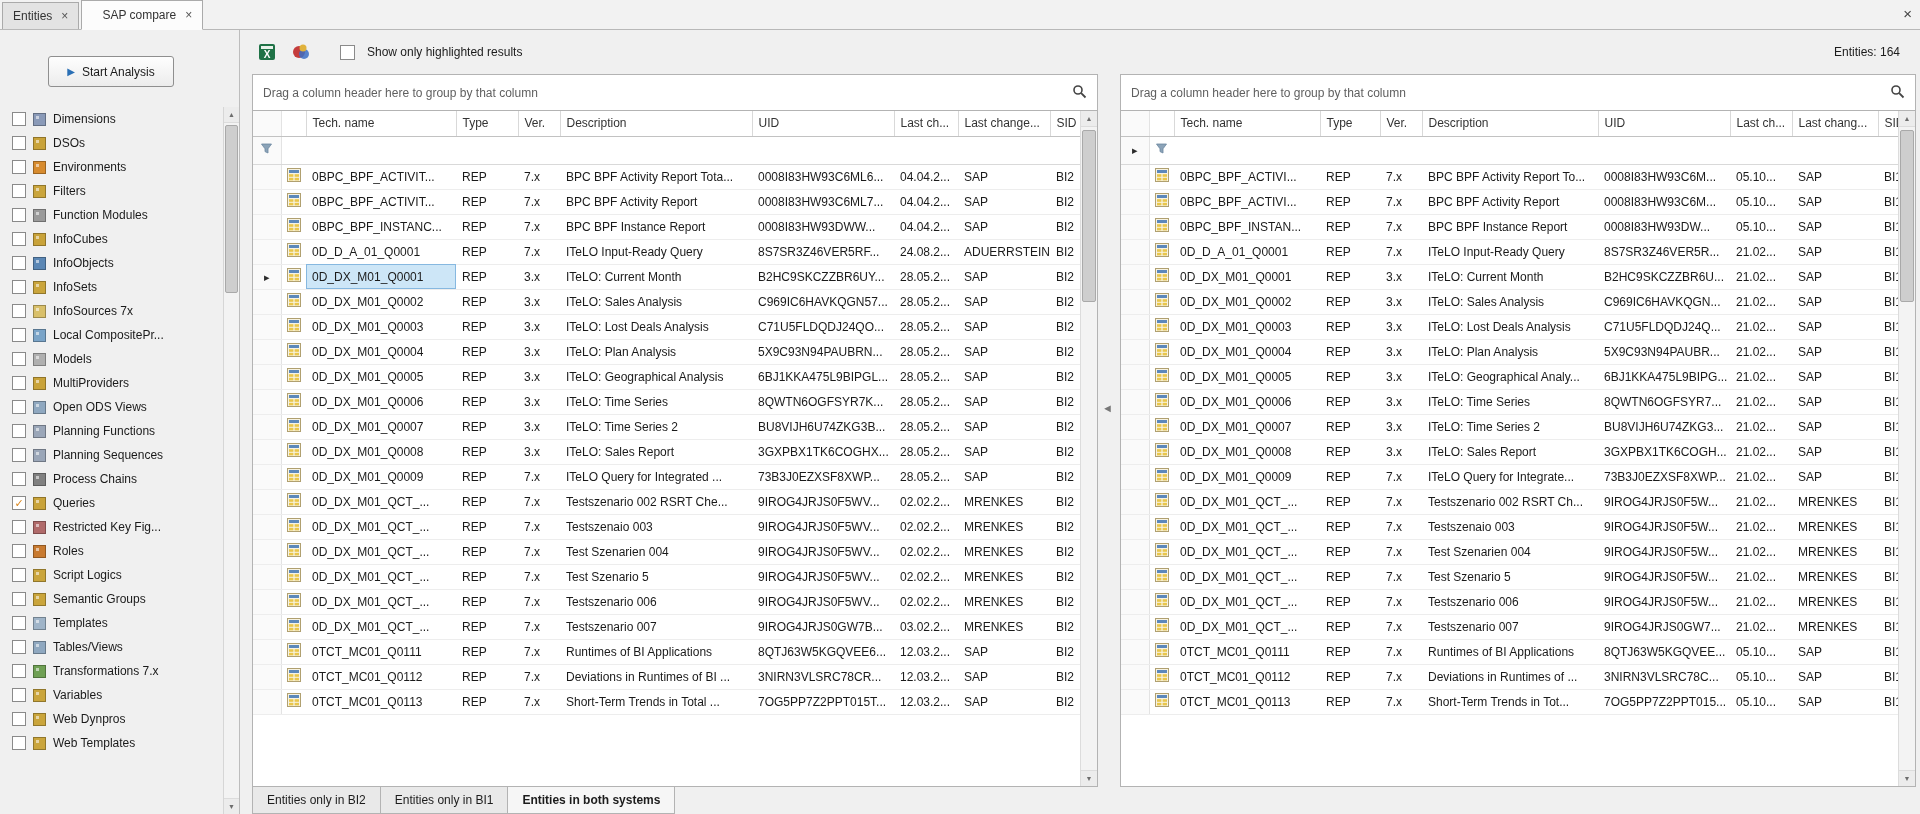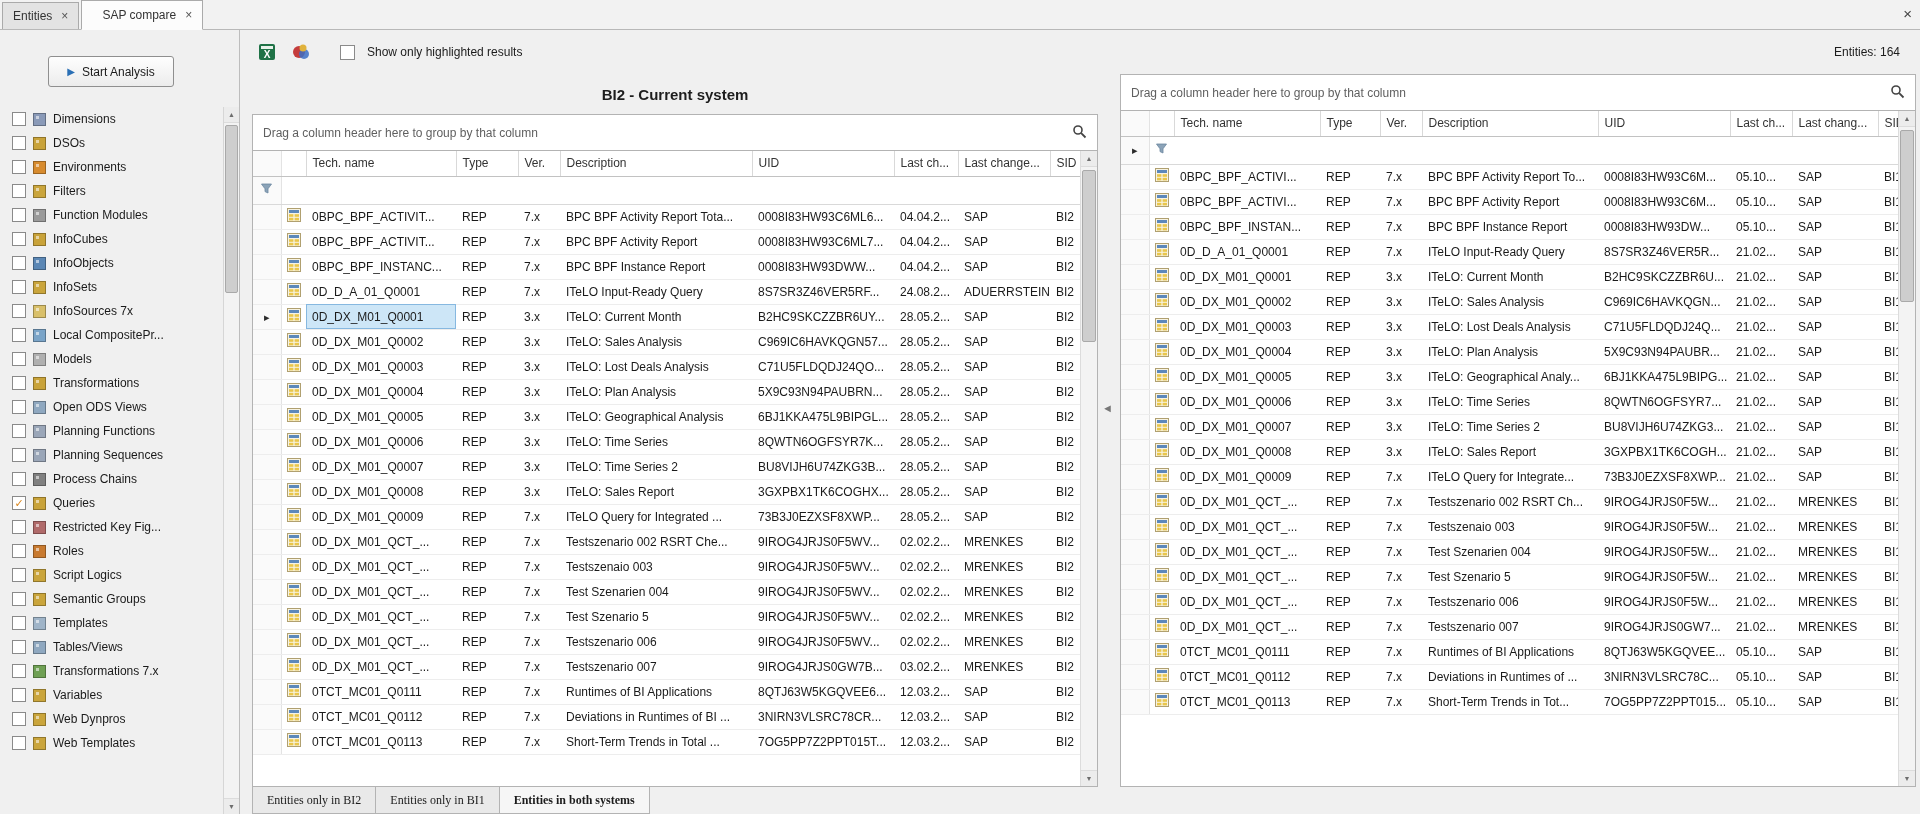--- a/index.html
+++ b/index.html
@@ -65,21 +65,21 @@
   tr.filter-row td { height:28px; border-bottom:1px solid #d9d9d9; }
   td.ind, th.ind-h { background:#fafafa; border-right:1px solid #e3e3e3; text-align:center; padding:0; }
   td.icon-cell { padding:0 3px; text-align:center; }
   td.sel { background:#cde6f7; outline:1px solid #86b8e0; outline-offset:-1px; }
   .cur-arrow { color:#2b2b2b; font-size:11px; }
 
   .grid-scroll { position:absolute; top:0; right:0; bottom:0; width:17px; background:#f3f3f3; border-left:1px solid #dcdcdc; }
   .grid-scroll .sb-thumb { top:19px; height:172px; }
 
   
-  .bottom-tabs { height:27px; display:flex; padding-left:12px; align-items:stretch; background:#f0f0f0;font-family:Liberation Serif, serif; }
+  .bottom-tabs { height:27px; display:flex; padding-left:12px; align-items:stretch; background:#f0f0f0; }
   .btab { display:flex; align-items:center; padding:0 14px; border:1px solid #b3b3b3; border-top:none; border-left:none; background:#e9e9e9; color:#1c1c1c; cursor:pointer; }
   .btab:first-child { border-left:1px solid #b3b3b3; }
   .btab.active { background:#f6f6f6; font-weight:bold; }
 </style>
 </head>
 <body>
 
 <div class="app">
 
   <div class="tabbar">
@@ -154,21 +154,21 @@
               <span class="tree-label">Local CompositePr...</span>
             </div>
             <div class="tree-item">
               <span class="cb"></span>
               <span class="tree-icon" style="--c: #b0b0b0;"></span>
               <span class="tree-label">Models</span>
             </div>
             <div class="tree-item">
               <span class="cb"></span>
               <span class="tree-icon" style="--c: #c9a33a;"></span>
-              <span class="tree-label">Transformations</span>
+              <span class="tree-label">MultiProviders</span>
             </div>
             <div class="tree-item">
               <span class="cb"></span>
               <span class="tree-icon" style="--c: #8fa8c0;"></span>
               <span class="tree-label">Open ODS Views</span>
             </div>
             <div class="tree-item">
               <span class="cb"></span>
               <span class="tree-icon" style="--c: #9aa6b8;"></span>
               <span class="tree-label">Planning Functions</span>
@@ -265,21 +265,20 @@
             </svg>
         </div>
         <div class="chk"></div>
         <span class="chk-label">Show only highlighted results</span>
         <span class="entities-count">Entities: 164</span>
       </div>
 
       <div class="panels">
 
         <div class="panel left">
-          <div class="panel-title">BI2 - Current system</div>
           <div class="groupbar">
             <span>Drag a column header here to group by that column</span>
             <span class="gspacer"></span>
             <span>
               <svg width="15" height="15" viewBox="0 0 15 15">
                   <circle cx="6" cy="6" r="4" fill="none" stroke="#444" stroke-width="1.6"></circle>
                   <line x1="9.2" y1="9.2" x2="13.5" y2="13.5" stroke="#444" stroke-width="1.8"></line>
                 </svg>
             </span>
           </div>

